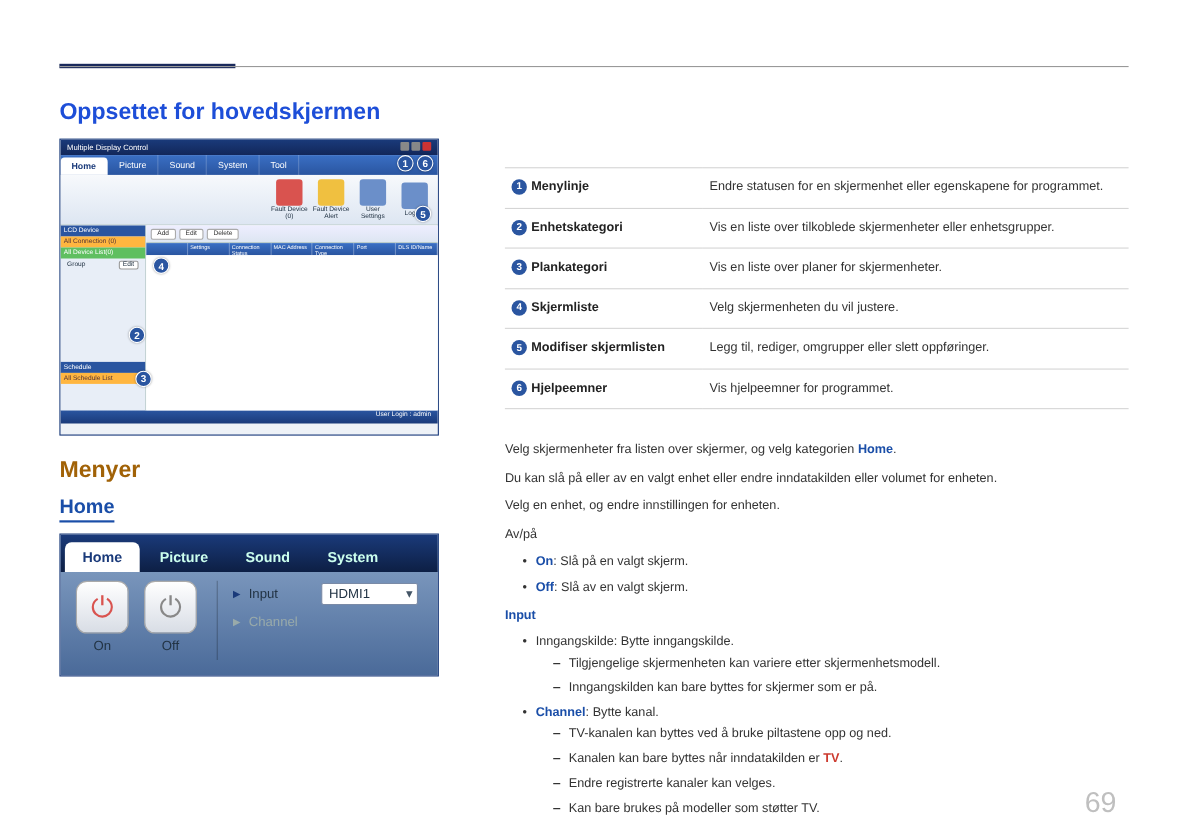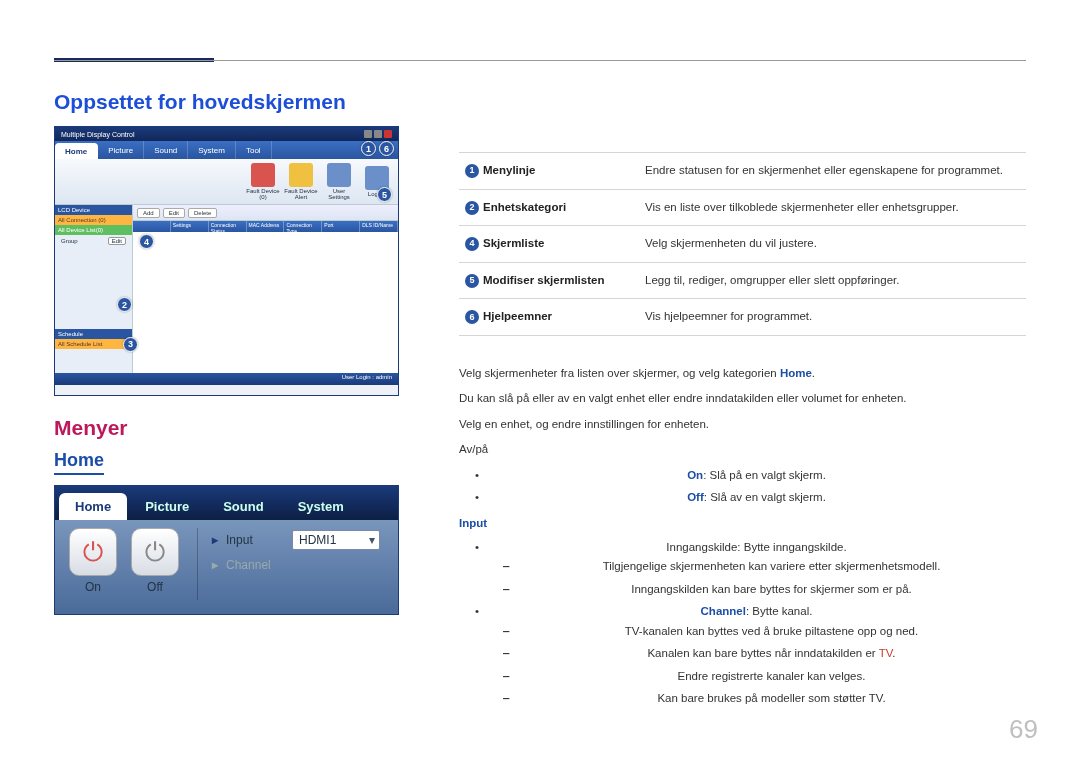--- a/index.html
+++ b/index.html
@@ -25,21 +25,21 @@
   .content {
     position: absolute;
     top: 90px; left: 54px; right: 54px; bottom: 40px;
     display: flex;
     gap: 60px;
   }
   .left-col { width: 345px; flex-shrink: 0; }
   .right-col { flex: 1; font-size: 11.5px; line-height: 1.7; padding-top: 62px; }
 
   h2.section-title { font-size: 21px; font-weight: 600; color: #1d4ed8; margin-bottom: 12px; }
-  h2.section-title2 { font-size: 21px; font-weight: 600; color: #be185d; margin: 20px 0 10px; }
+  h2.section-title2 { font-size: 21px; font-weight: 600; color: #a16207; margin: 20px 0 10px; }
   h3.subheader { font-size: 18px; font-weight: 600; color: #1a4ea8; border-bottom: 2px solid #1a4ea8; display: inline-block; padding-bottom: 2px; margin-bottom: 10px;}
 
   
   .app-window {
     width: 345px; height: 270px;
     border: 1px solid #1a3a7a;
     background: #eef2f7;
     font-size: 7px;
     position: relative;
     overflow: hidden;
@@ -134,31 +134,31 @@
   .lg-num {
     display:inline-flex;width:14px;height:14px;border-radius:50%;
     background:#2a55a0;color:#fff;font-size:9px;font-weight:bold;
     align-items:center;justify-content:center;margin-right:4px;vertical-align:middle;
   }
   .lg-label{font-weight:bold;color:#222;text-align:center;}
   .td-l{width:180px;}
 
   .body-text p{margin-bottom:6px;}
   .emph-blue{color:#1a4ea8;font-weight:bold;}
-  .emph-red{color:#cc3a2e;font-weight:normal;}
+  .emph-red{color:#cc3a2e;font-weight:bold;}
   ul.b1{list-style:none;padding-left:16px;margin-bottom:6px;}
-  ul.b1 > li{position:relative;padding-left:12px;margin-bottom:3px;text-align:center;}
+  ul.b1 > li{position:relative;padding-left:12px;margin-bottom:3px;}
   ul.b1 > li:before{content:"•";position:absolute;left:0;color:#333;}
   ul.dash{list-style:none;padding-left:16px;}
   ul.dash > li{position:relative;padding-left:14px;margin-bottom:3px;}
   ul.dash > li:before{content:"‒";position:absolute;left:0;color:#333;font-weight:bold;}
   .sub-h{font-weight:bold;color:#1a4ea8;margin:6px 0 4px;}
 
   .page-num{
-    position:absolute;right:42px;bottom:18px;
+    position:absolute;right:65px;bottom:18px;
     font-size:26px;color:#bfbfbf;font-weight:300;
   }
 </style>
 </head>
 <body>
 
 <div class="topbar"></div>
 <div class="topline"></div>
 
 <div class="content">
@@ -270,20 +270,24 @@
   <div class="right-col">
     <table class="legend-table">
       <tbody>
           <tr>
             <td class="td-l"><span class="lg-num">1</span><span class="lg-label">Menylinje</span></td>
             <td>Endre statusen for en skjermenhet eller egenskapene for programmet.</td>
           </tr>
       <tr>
             <td class="td-l"><span class="lg-num">2</span><span class="lg-label">Enhetskategori</span></td>
             <td>Vis en liste over tilkoblede skjermenheter eller enhetsgrupper.</td>
+          </tr>
+      <tr>
+            <td class="td-l"><span class="lg-num">3</span><span class="lg-label">Plankategori</span></td>
+            <td>Vis en liste over planer for skjermenheter.</td>
           </tr>
       <tr>
             <td class="td-l"><span class="lg-num">4</span><span class="lg-label">Skjermliste</span></td>
             <td>Velg skjermenheten du vil justere.</td>
           </tr>
       <tr>
             <td class="td-l"><span class="lg-num">5</span><span class="lg-label">Modifiser skjermlisten</span></td>
             <td>Legg til, rediger, omgrupper eller slett oppføringer.</td>
           </tr>
       <tr>

